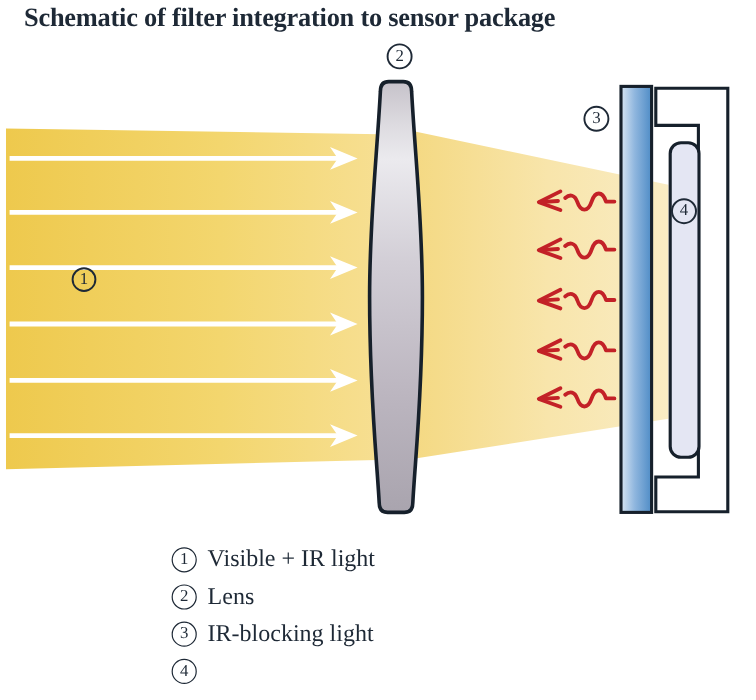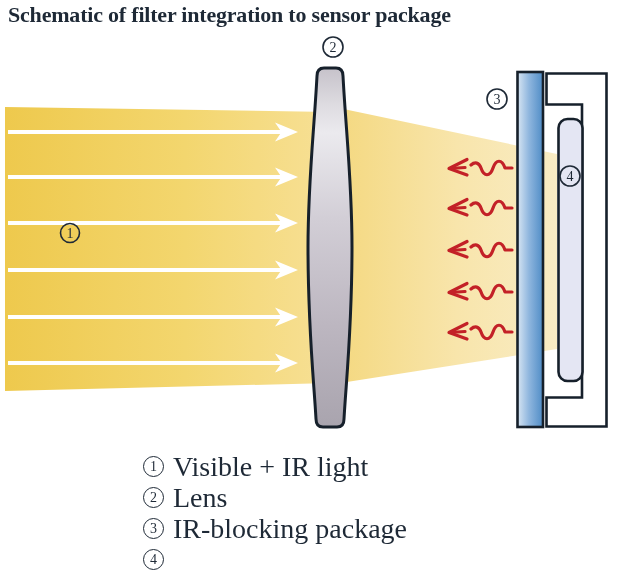--- a/index.html
+++ b/index.html
@@ -1,21 +1,21 @@
 <!DOCTYPE html>
 <html style="--ink: #1e2936; --outline: #16202b; --beam-gold: #efca4e; --beam-pale: #f8e7b4; --filter-blue: #4f8cc6; --lens-gray: #b9b3bd; --sensor-lavender: #e4e6f3; --ir-red: #c32127; --arrow-white: #ffffff;"><head>
 <meta charset="utf-8">
 <style>
   html,body{margin:0;padding:0;background:#fff;}
   .stage{
     position:relative;width:630px;height:583px;background:#fff;overflow:hidden;
     font-family:"Liberation Serif", serif;color:var(--ink,#1e2936);
   }
   .title{
-    position:absolute;left:8px;top:2px;margin:0;
+    position:absolute;left:20px;top:2px;margin:0;
     font-size:22px;font-weight:700;letter-spacing:-0.2px;color:var(--ink,#1e2936);
     font-family:"Liberation Serif", serif;
   }
   svg.diagram{position:absolute;left:0;top:0;}
   svg text{font-family:"Liberation Serif", serif;fill:var(--ink,#1e2936);}
   .beam-edge{stroke:none;}
   .white-arrow-shaft{stroke:#fff;stroke-width:4;stroke-linecap:butt;}
   .white-arrow-head{fill:#fff;stroke:none;}
   .red-arrow{stroke:var(--ir-red,#c32127);stroke-width:3.2;fill:none;
     stroke-linecap:round;stroke-linejoin:round;}
@@ -25,21 +25,21 @@
   .legend{
     position:absolute;left:143px;top:451px;
   }
   .legend-row{display:flex;align-items:center;height:31px;}
   .legend-marker{
     box-sizing:border-box;width:21px;height:21px;border:1.6px solid var(--ink,#1e2936);
     border-radius:50%;display:inline-flex;align-items:center;justify-content:center;
     font-size:14px;line-height:1;flex:0 0 auto;
   }
   .legend-label{
-    margin-left:9px;font-size:28px;white-space:nowrap;color:var(--ink,#1e2936);
+    margin-left:9px;font-size:20px;white-space:nowrap;color:var(--ink,#1e2936);
   }
 </style>
 </head>
 <body>
 
 <div class="stage">
 
   <h1 class="title">Schematic of filter integration to sensor package</h1>
 
   <svg class="diagram" width="630" height="583" viewBox="0 0 630 583">
@@ -164,20 +164,20 @@
     <div class="legend-row">
       <span class="legend-marker">1</span>
       <span class="legend-label">Visible + IR light</span>
     </div>
     <div class="legend-row">
       <span class="legend-marker">2</span>
       <span class="legend-label">Lens</span>
     </div>
     <div class="legend-row">
       <span class="legend-marker">3</span>
-      <span class="legend-label">IR-blocking package</span>
+      <span class="legend-label">IR-blocking light</span>
     </div>
     <div class="legend-row">
       <span class="legend-marker">4</span>
     </div>
   </div>
 
 </div>
 
 </body></html>

